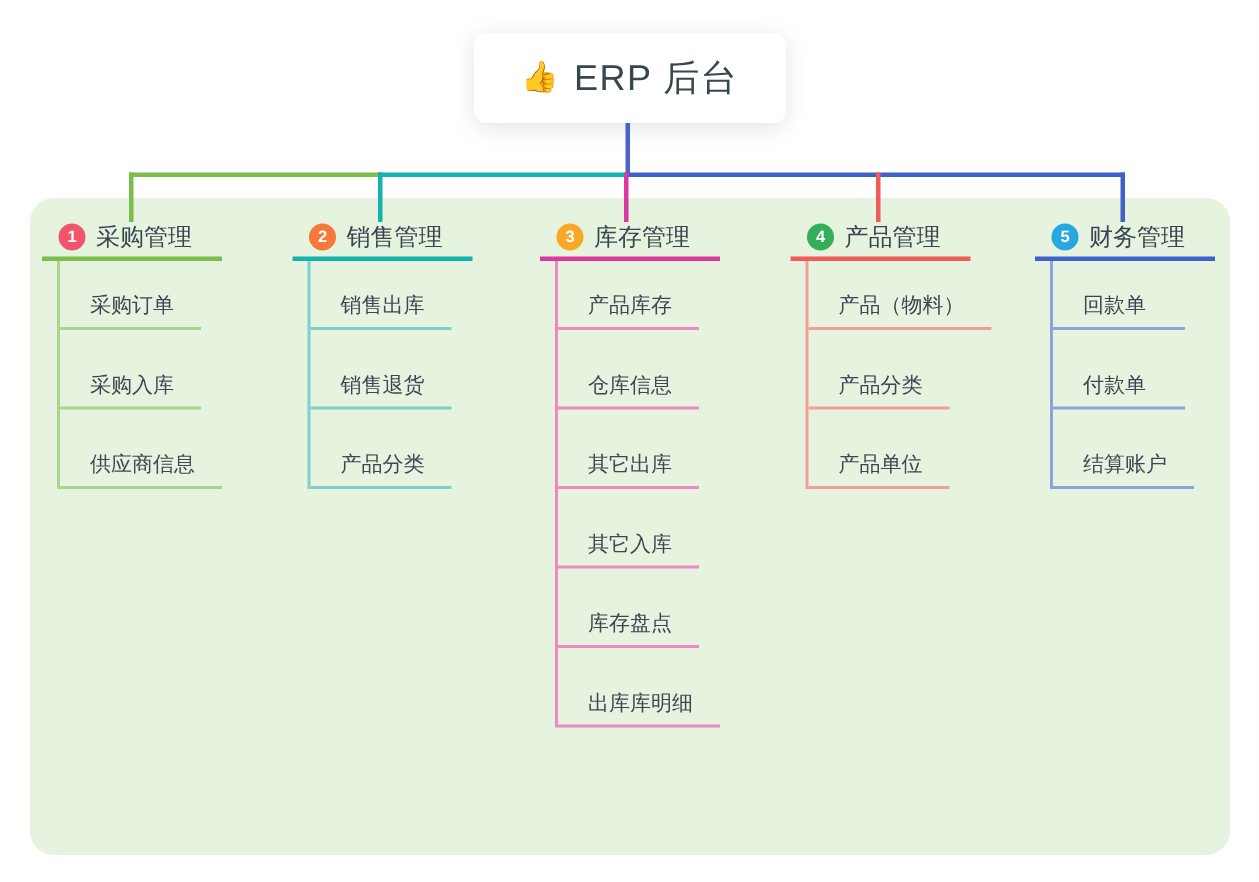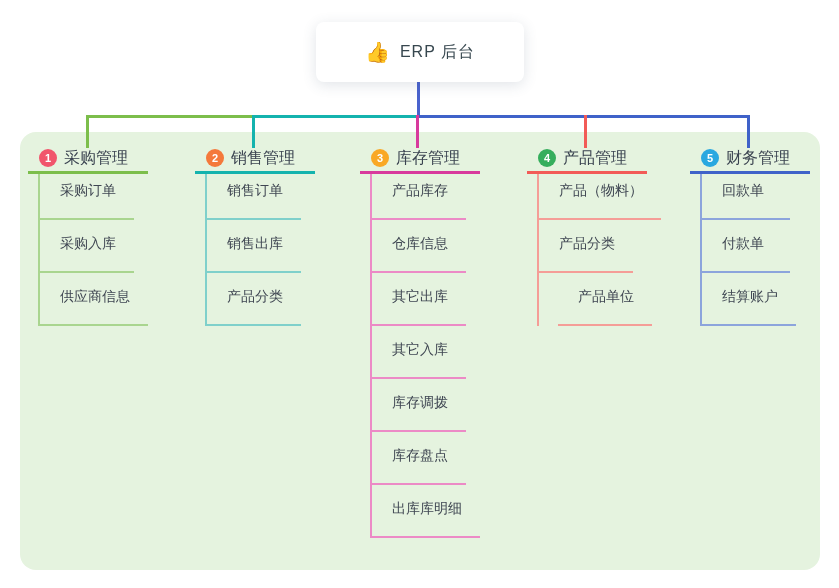--- a/index.html
+++ b/index.html
@@ -23,21 +23,21 @@
     border-radius: 8px;
     box-shadow: 0 3px 14px rgba(70, 90, 110, 0.16);
     display: flex;
     align-items: center;
     justify-content: center;
     gap: 10px;
     z-index: 3;
   }
   .root-emoji { font-size: 20px; line-height: 1; }
   .root-title {
-    font-size: 16px;
+    font-size: 24px;
     color: #37474f;
     font-weight: 500;
     letter-spacing: 1px;
   }
 
   
   .panel {
     position: absolute;
     left: 20px; top: 132px;
     width: 800px; height: 438px;
@@ -77,21 +77,21 @@
     white-space: nowrap;
   }
   .children {
     margin-left: 10px;
   }
   .child {
     display: flex;
     align-items: flex-end;
     width: max-content;
     min-width: 88px;
-    padding: 0 18px 18px 20px;
+    padding: 0 18px 5px 20px;
   }
   .child:first-child { height: 46px; }
   .child { height: 53px; }
   .child-label {
     font-size: 14px;
     color: #3f4652;
     white-space: nowrap;
   }
 </style>
 </head>
@@ -136,24 +136,24 @@
           </div>
         </div>
       </div>
       <div class="branch" style="left: 195px;">
         <div class="topic" style="border-bottom: 3px solid rgb(20, 179, 174);">
           <span class="badge" style="background: rgb(244, 121, 59);">2</span>
           <span class="topic-label">销售管理</span>
         </div>
         <div class="children" style="border-left: 2px solid rgb(127, 208, 203);">
           <div class="child" style="border-bottom: 2px solid rgb(127, 208, 203);">
-            <span class="child-label">销售订单</span>
+            <span class="child-label">销售出库</span>
           </div>
           <div class="child" style="border-bottom: 2px solid rgb(127, 208, 203);">
-            <span class="child-label">销售出库</span>
+            <span class="child-label">销售退货</span>
           </div>
           <div class="child" style="border-bottom: 2px solid rgb(127, 208, 203);">
             <span class="child-label">产品分类</span>
           </div>
         </div>
       </div>
       <div class="branch" style="left: 360px;">
         <div class="topic" style="border-bottom: 3px solid rgb(216, 58, 157);">
           <span class="badge" style="background: rgb(249, 168, 37);">3</span>
           <span class="topic-label">库存管理</span>
@@ -165,43 +165,40 @@
           <div class="child" style="border-bottom: 2px solid rgb(236, 138, 198);">
             <span class="child-label">仓库信息</span>
           </div>
           <div class="child" style="border-bottom: 2px solid rgb(236, 138, 198);">
             <span class="child-label">其它出库</span>
           </div>
           <div class="child" style="border-bottom: 2px solid rgb(236, 138, 198);">
             <span class="child-label">其它入库</span>
           </div>
           <div class="child" style="border-bottom: 2px solid rgb(236, 138, 198);">
-            <span class="child-label">库存调拨</span>
-          </div>
-          <div class="child" style="border-bottom: 2px solid rgb(236, 138, 198);">
             <span class="child-label">库存盘点</span>
           </div>
           <div class="child" style="border-bottom: 2px solid rgb(236, 138, 198);">
             <span class="child-label">出库库明细</span>
           </div>
         </div>
       </div>
       <div class="branch" style="left: 527px;">
         <div class="topic" style="border-bottom: 3px solid rgb(242, 91, 87);">
           <span class="badge" style="background: rgb(53, 174, 92);">4</span>
           <span class="topic-label">产品管理</span>
         </div>
         <div class="children" style="border-left: 2px solid rgb(245, 157, 151);">
           <div class="child" style="border-bottom: 2px solid rgb(245, 157, 151);">
             <span class="child-label">产品（物料）</span>
           </div>
           <div class="child" style="border-bottom: 2px solid rgb(245, 157, 151);">
             <span class="child-label">产品分类</span>
           </div>
-          <div class="child" style="border-bottom: 2px solid rgb(245, 157, 151); margin-left: 19px;">
+          <div class="child" style="border-bottom: 2px solid rgb(245, 157, 151);">
             <span class="child-label">产品单位</span>
           </div>
         </div>
       </div>
       <div class="branch" style="left: 690px;">
         <div class="topic" style="border-bottom: 3px solid rgb(63, 98, 201);">
           <span class="badge" style="background: rgb(41, 168, 224);">5</span>
           <span class="topic-label">财务管理</span>
         </div>
         <div class="children" style="border-left: 2px solid rgb(140, 164, 220);">

